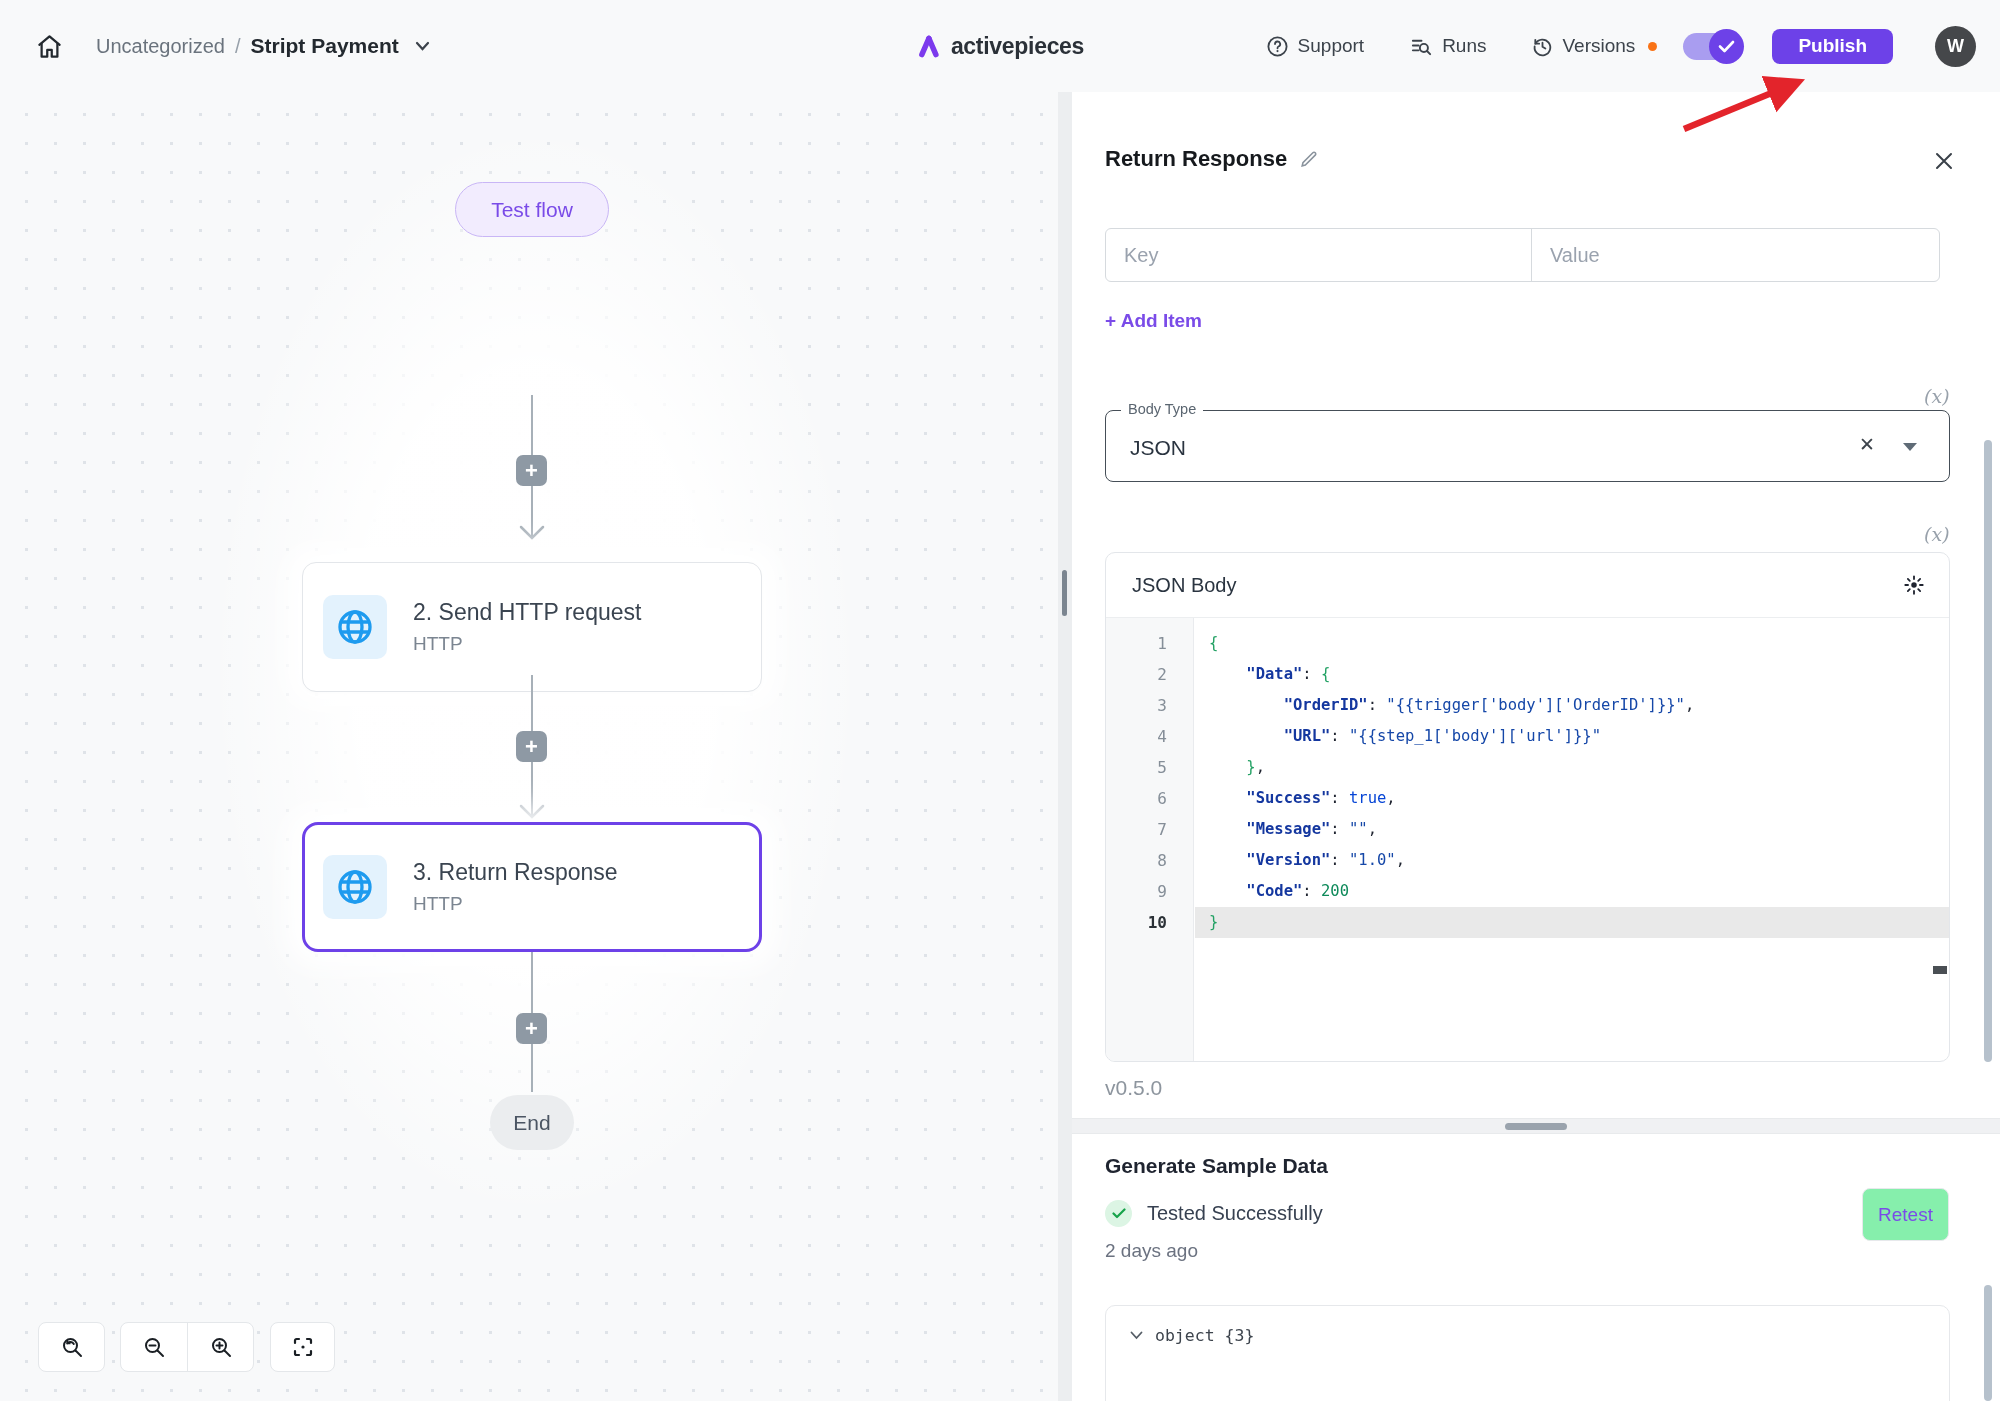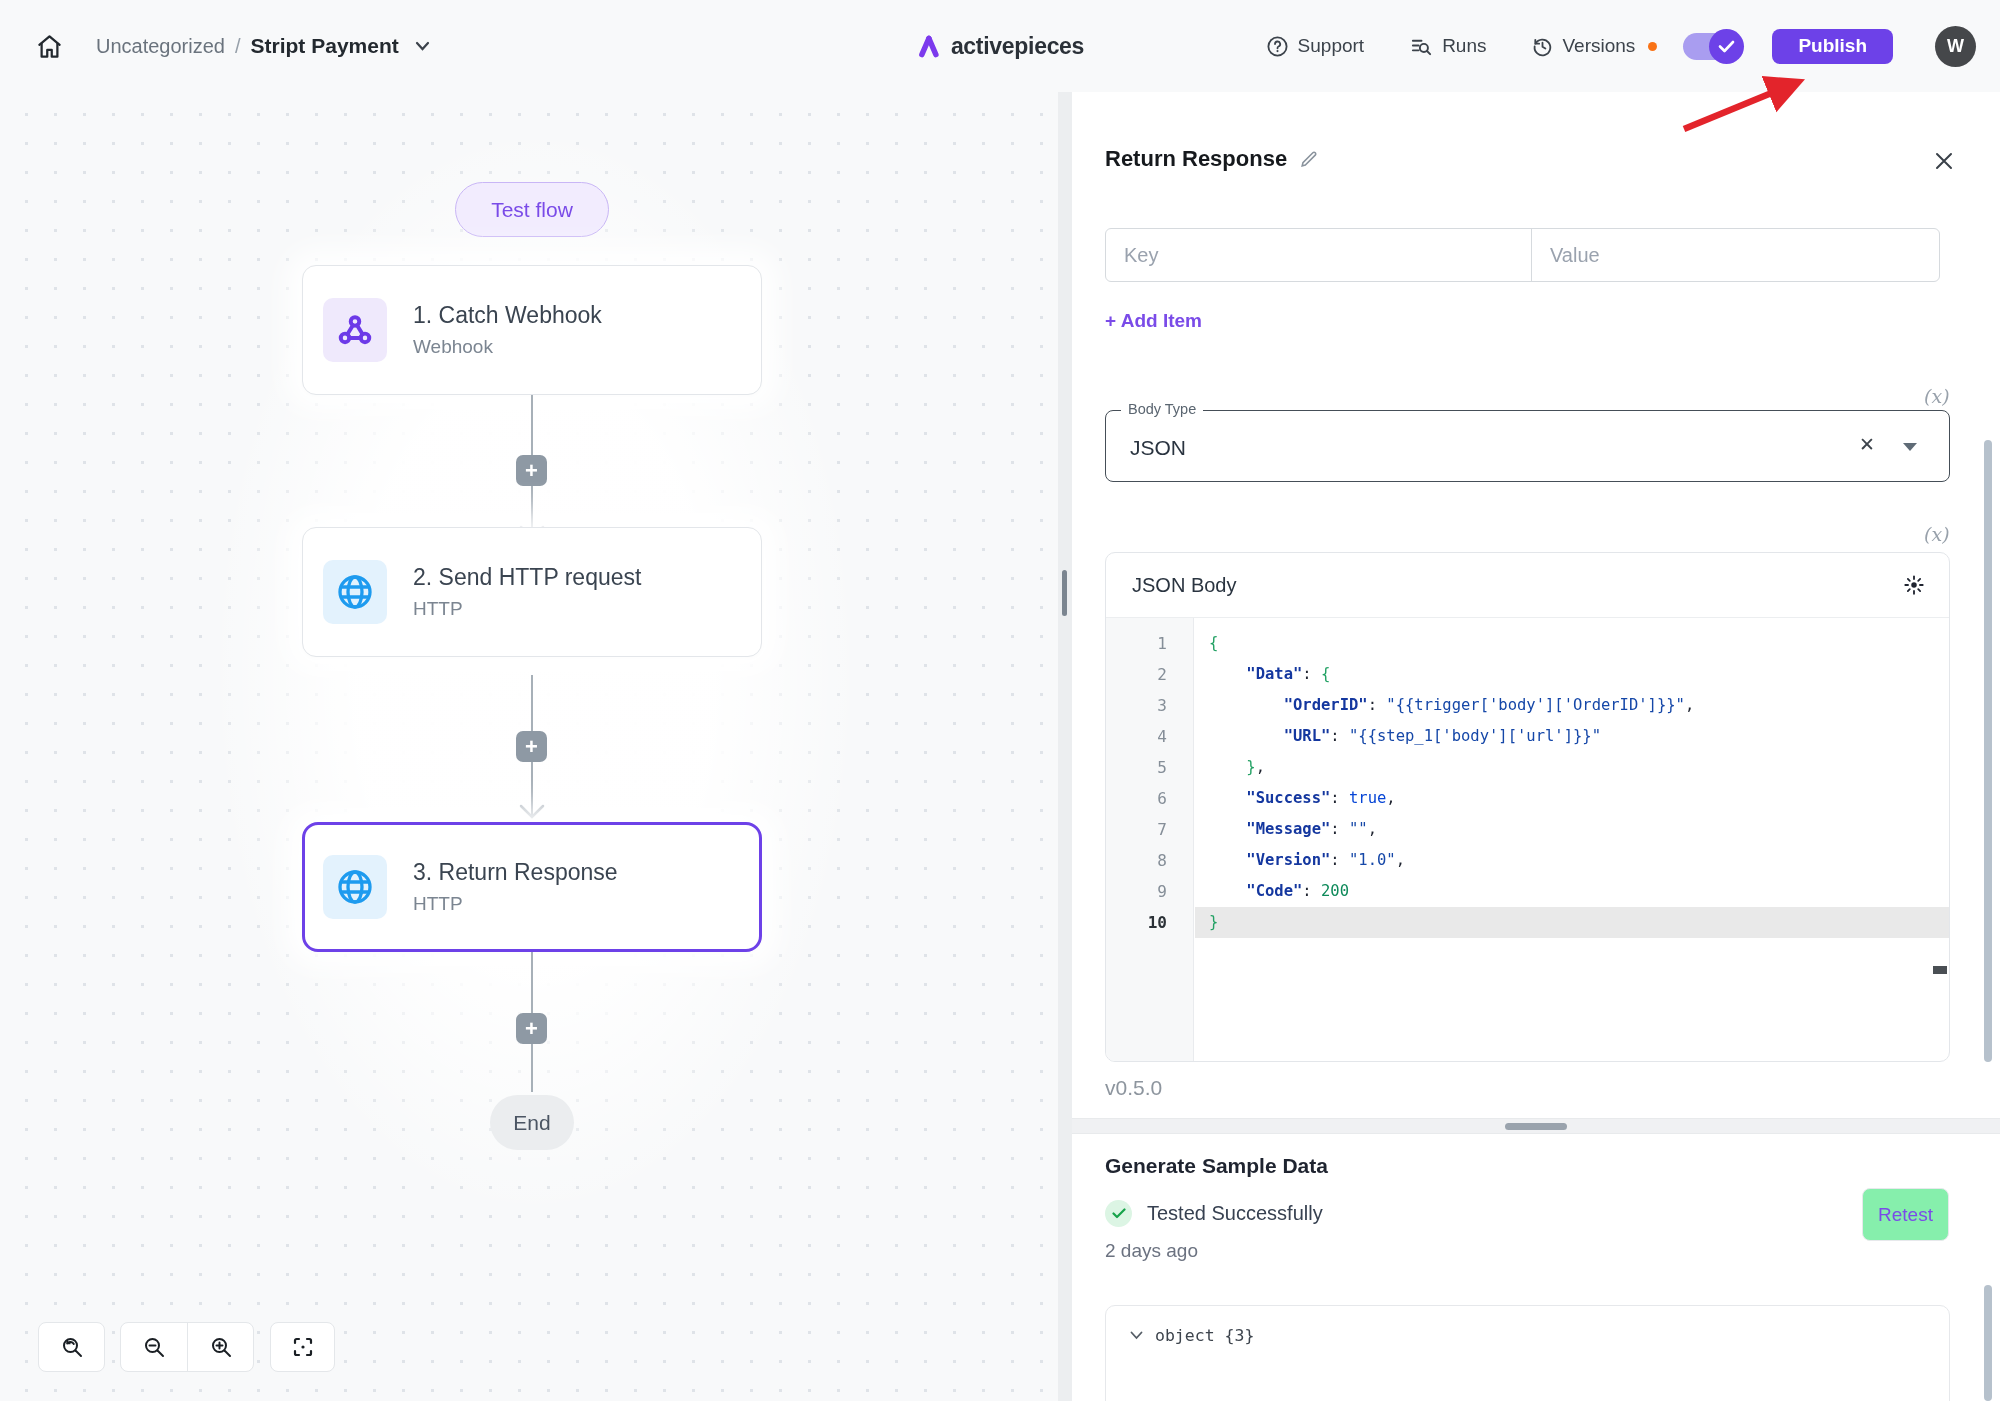--- a/index.html
+++ b/index.html
@@ -227,44 +227,28 @@
       </marker>
     </defs>
     <line x1="44" y1="74" x2="156" y2="28" stroke="#e3242b" stroke-width="6.5" marker-end="url(#ah)"></line>
   </svg>
 
   <div class="canvas">
     <div class="glow"></div>
 
     <div class="testflow-btn">Test flow</div>
 
-    <div class="step-card" style="top:173px;">
-      <div class="step-icon icon-lavender">
-        <svg width="38" height="38" viewBox="0 0 24 24" fill="none" stroke="#6d3ae8" stroke-width="2.5" stroke-linecap="round">
-          <circle cx="12" cy="6.6" r="2.7"></circle>
-            <circle cx="5.7" cy="17" r="2.7"></circle>
-            <circle cx="18.3" cy="17" r="2.7"></circle>
-          <path d="M10.7 9 7.2 14.7"></path>
-            <path d="M13.3 9l3.5 5.7"></path>
-            <path d="M8.4 17h7.2"></path>
-        </svg>
-      </div>
-      <div class="step-text">
-        <div class="step-title">1. Catch Webhook</div>
-        <div class="step-sub">Webhook</div>
-      </div>
-    </div>
 
     <div class="conn-line" style="top:303px;height:143px;"></div>
     <div class="add-step-btn" style="top:363px;">+</div>
     <svg class="conn-arrow" style="top:433px;" width="26" height="15" viewBox="0 0 26 15" fill="none" stroke="#a7b0b8" stroke-width="2.5" stroke-linecap="round">
         <path d="M2 2l11 11L24 2"></path>
       </svg>
 
-    <div class="step-card" style="top:435px;">
+    <div class="step-card" style="top:470px;">
       <div class="step-icon icon-lightblue">
         <svg width="40" height="40" viewBox="0 0 24 24" fill="none" stroke="#1e9bef" stroke-width="2">
           <circle cx="12" cy="12" r="9"></circle>
             <ellipse cx="12" cy="12" rx="4.2" ry="9"></ellipse>
             <path d="M3.4 9h17.2M3.4 15h17.2"></path>
         </svg>
       </div>
       <div class="step-text">
         <div class="step-title">2. Send HTTP request</div>
         <div class="step-sub">HTTP</div>

